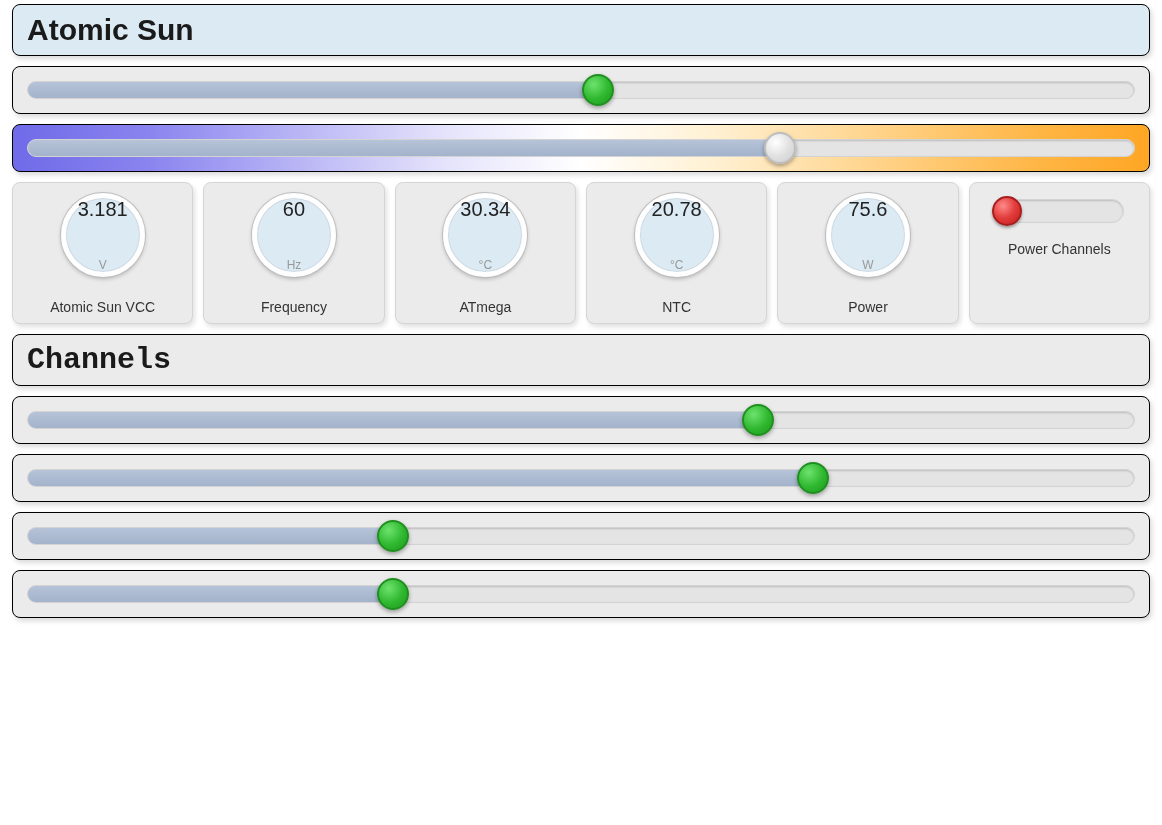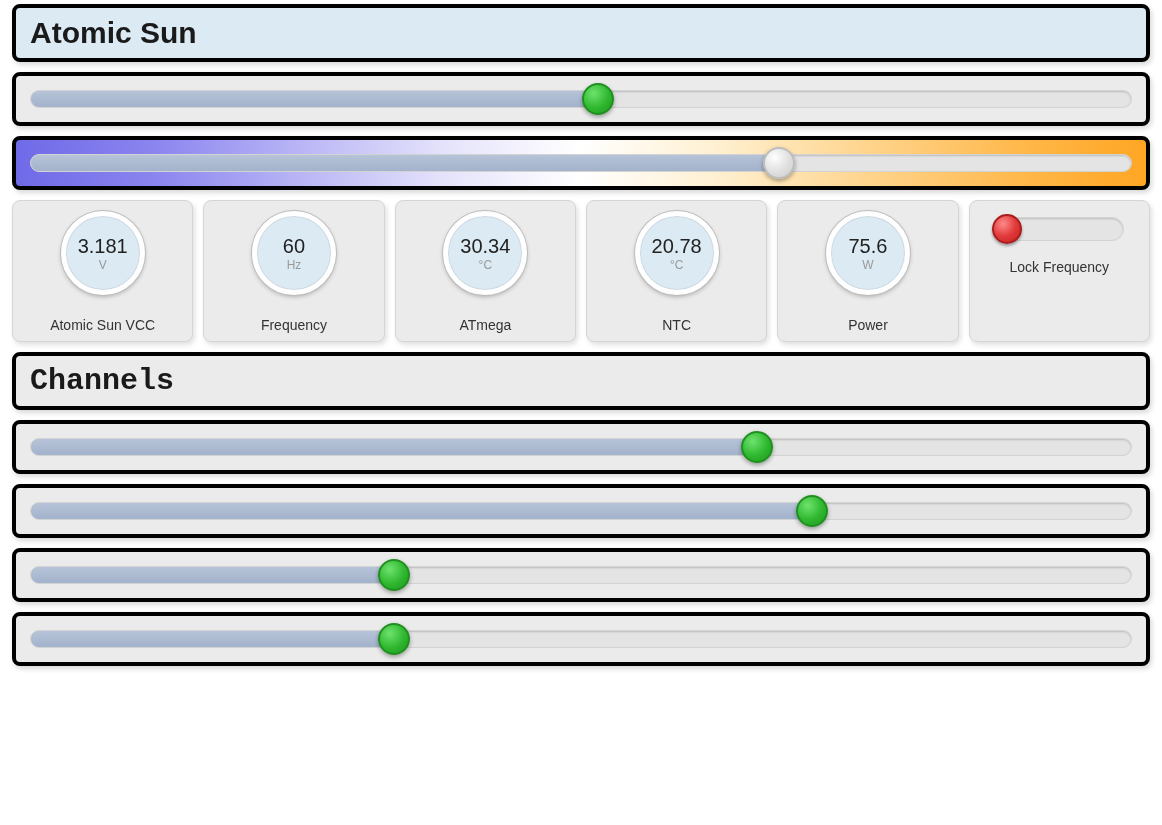--- a/index.html
+++ b/index.html
@@ -4,21 +4,21 @@
 <style>
   * { box-sizing: border-box; margin: 0; padding: 0; }
   body {
     font-family: "Segoe UI", Arial, sans-serif;
     background: #ffffff;
     width: 1162px;
     padding: 4px 12px;
   }
   .panel {
     background: #ebebeb;
-    border: 4px solid #000000;
+    border: 1px solid #000000;
     border-radius: 8px;
     box-shadow: 2px 3px 5px rgba(0,0,0,0.15);
     margin-bottom: 10px;
   }
   .header-panel {
     background: #dbeaf3;
     padding: 8px 14px;
   }
   .header-panel h1 {
     font-size: 30px;
@@ -79,21 +79,21 @@
   }
   .gauge {
     width: 84px; height: 84px;
     border-radius: 50%;
     background: #dbeaf3;
     border: 5px solid #fefefe;
     box-shadow: 0 0 0 1px #bdbdbd, 0 2px 4px rgba(0,0,0,0.25), inset 0 0 0 1px #cfd9e2;
     display: flex;
     flex-direction: column;
     align-items: center;
-    justify-content: center;
+    justify-content: space-between;
   }
   .g-value { font-size: 20px; color: #222; }
   .g-unit  { font-size: 12px; color: #999; margin-top: 0px; }
   .g-label { font-size: 14px; color: #333; margin-top: 22px; }
   
   .lock-card { flex: 1; }
   .switch-wrap {
     display: flex;
     flex-direction: column;
     align-items: center;
@@ -176,21 +176,21 @@
         <div class="g-value">75.6</div>
         <div class="g-unit">W</div>
       </div>
       <div class="g-label">Power</div>
     </div>
     <div class="gauge-card lock-card">
       <div class="switch-wrap">
         <div class="switch">
           <div class="knob"></div>
         </div>
-        <div class="switch-label">Lock Frequency</div>
+        <div class="switch-label">Power Channels</div>
       </div>
     </div>
   </div>
 
 <div style="height:10px"></div>
 
 <div class="panel header-panel plain">
   <h1>Channels</h1>
 </div>
 

